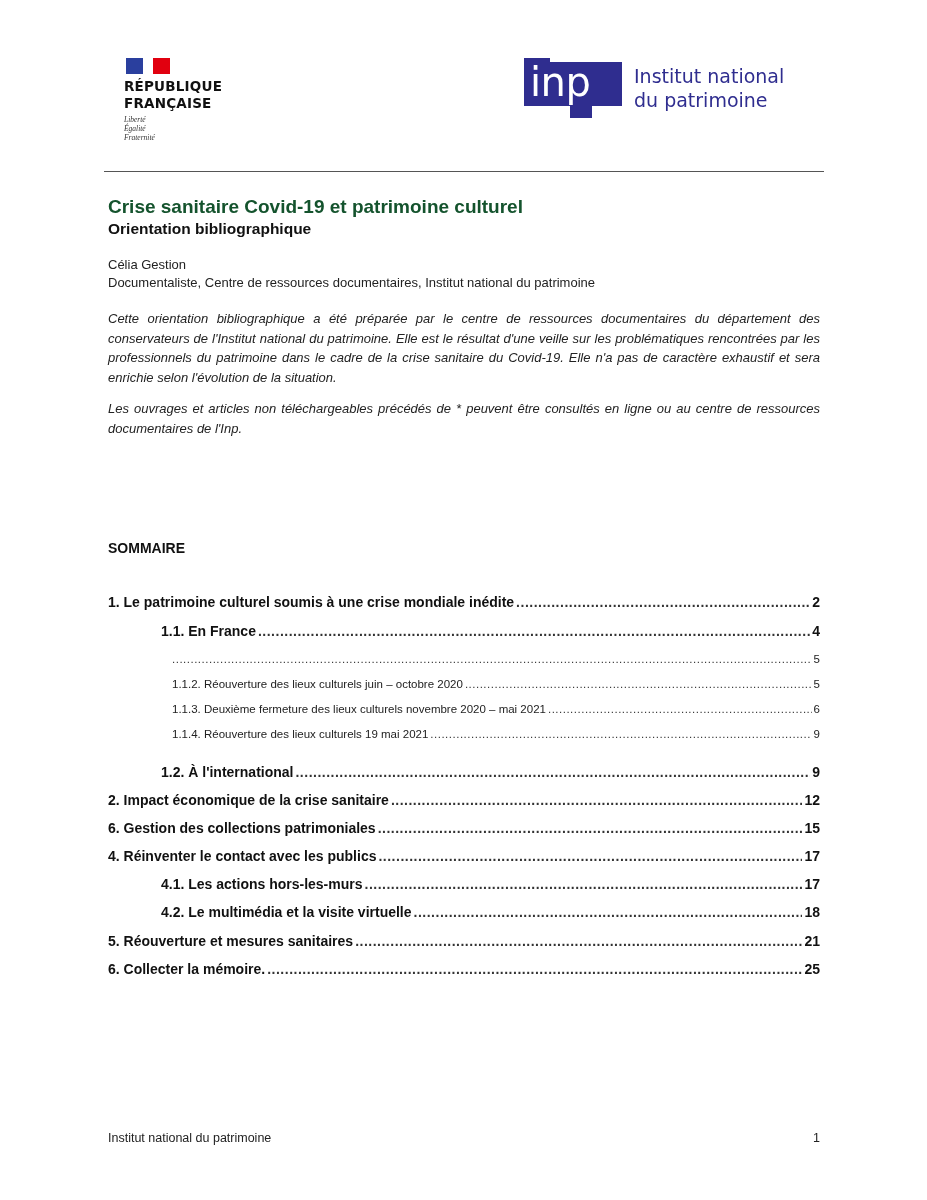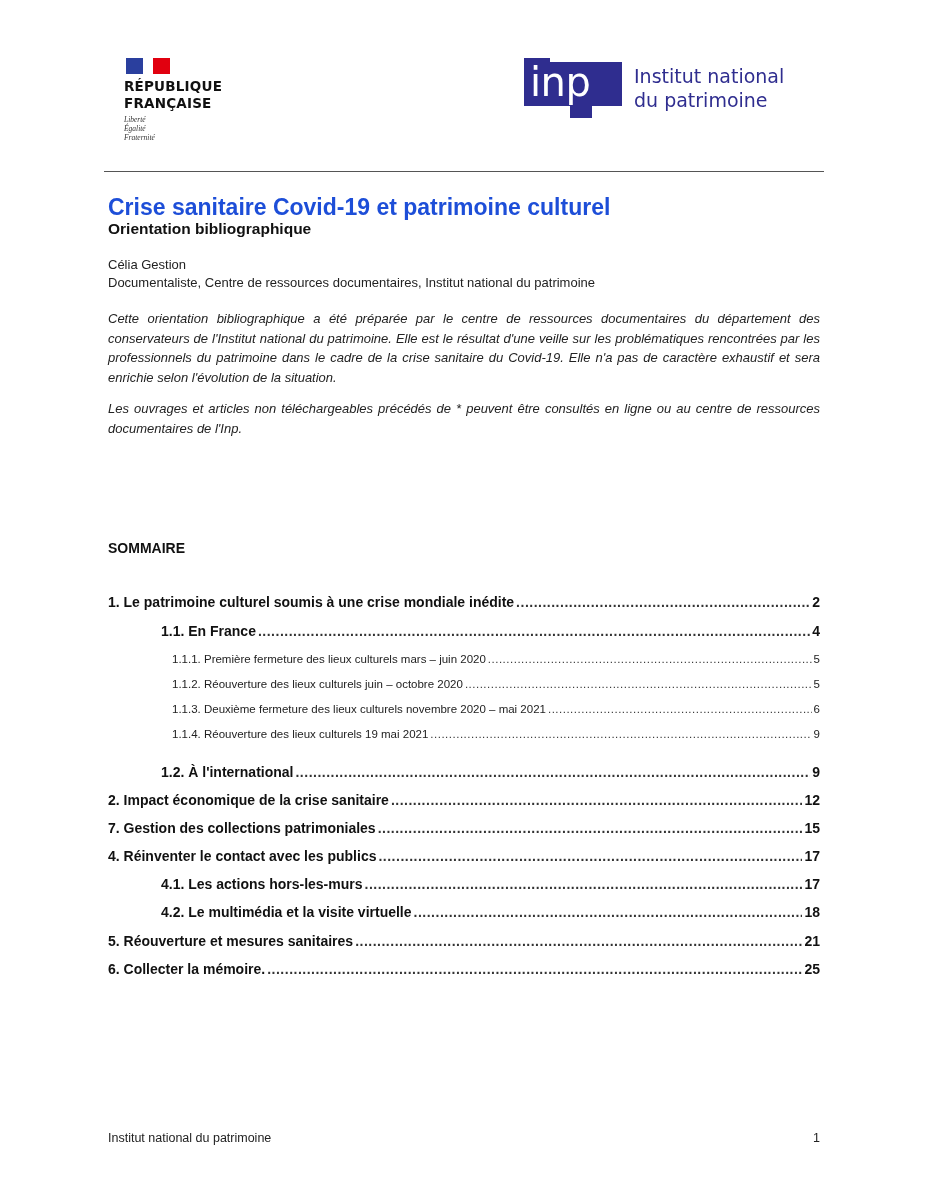--- a/index.html
+++ b/index.html
@@ -24,21 +24,21 @@
   .inp-block .tab-tl { position: absolute; left: 0; top: 0; width: 26px; height: 6px; background: #2f2d8f; }
   .inp-block .tab-br { position: absolute; left: 46px; top: 46px; width: 22px; height: 14px; background: #2f2d8f; }
   .inp-block .txt { position: absolute; left: 6px; top: 0px; font-family: "DejaVu Sans", sans-serif;
                     font-size: 40px; line-height: 48px; color: #ffffff; letter-spacing: -0.5px; }
   .inp-name { position: absolute; left: 110px; top: 6px; font-family: "DejaVu Sans", sans-serif;
               font-size: 19px; line-height: 24px; color: #2f2d8f; white-space: nowrap; }
 
   .header-rule { position: absolute; left: 104px; top: 171px; width: 720px; height: 1px; background: #555; }
 
   
-  .title { position: absolute; left: 108px; top: 196px; font-weight: bold; font-size: 23px; line-height: 22px; color: #1d4ed8; }
+  .title { position: absolute; left: 108px; top: 196px; font-weight: bold; font-size: 19px; line-height: 22px; color: #14532d; }
   .subtitle { position: absolute; left: 108px; top: 219px; font-weight: bold; font-size: 15.5px; line-height: 20px; color: #111; }
   .author { position: absolute; left: 108px; top: 256px; font-size: 13px; line-height: 17px; color: #222; }
   .affil { position: absolute; left: 108px; top: 274px; font-size: 13px; line-height: 17px; color: #222; }
 
   .intro { position: absolute; left: 108px; width: 712px; font-style: italic; font-size: 13px;
            line-height: 19.5px; color: #222; text-align: justify; margin: 0; }
   .intro.p1 { top: 309px; }
   .intro.p2 { top: 399px; }
 
   .sommaire-heading { position: absolute; left: 108px; top: 539px; font-weight: bold; font-size: 14px; line-height: 18px; color: #111; }
@@ -108,21 +108,20 @@
     <span class="label">1.  Le patrimoine culturel soumis à une crise mondiale inédite</span>
       <span class="dots"></span>
       <span class="page">2</span>
   </div>
   <div class="toc-row lvl2" style="top:29px;">
     <span class="label">1.1. En France</span>
       <span class="dots"></span>
       <span class="page">4</span>
   </div>
   <div class="toc-row lvl3" style="top:59px;">
-    <span class="label">1.1.1. Première fermeture des lieux culturels mars – juin 2020</span>
       <span class="dots"></span>
       <span class="page">5</span>
   </div>
   <div class="toc-row lvl3" style="top:84px;">
     <span class="label">1.1.2. Réouverture des lieux culturels juin – octobre 2020</span>
       <span class="dots"></span>
       <span class="page">5</span>
   </div>
   <div class="toc-row lvl3" style="top:109px;">
     <span class="label">1.1.3. Deuxième fermeture des lieux culturels novembre 2020 – mai 2021</span>
@@ -138,21 +137,21 @@
     <span class="label">1.2. À l'international</span>
       <span class="dots"></span>
       <span class="page">9</span>
   </div>
   <div class="toc-row lvl1" style="top:198px;">
     <span class="label">2.  Impact économique de la crise sanitaire</span>
       <span class="dots"></span>
       <span class="page">12</span>
   </div>
   <div class="toc-row lvl1" style="top:226px;">
-    <span class="label">7.  Gestion des collections patrimoniales</span>
+    <span class="label">6.  Gestion des collections patrimoniales</span>
       <span class="dots"></span>
       <span class="page">15</span>
   </div>
   <div class="toc-row lvl1" style="top:254px;">
     <span class="label">4.  Réinventer le contact avec les publics</span>
       <span class="dots"></span>
       <span class="page">17</span>
   </div>
   <div class="toc-row lvl2" style="top:282px;">
     <span class="label">4.1. Les actions hors-les-murs</span>

